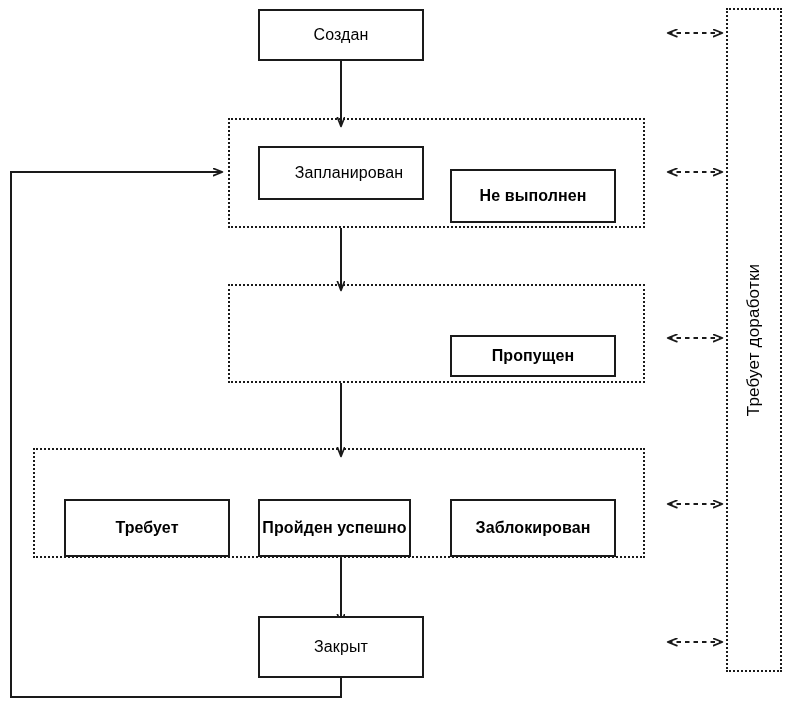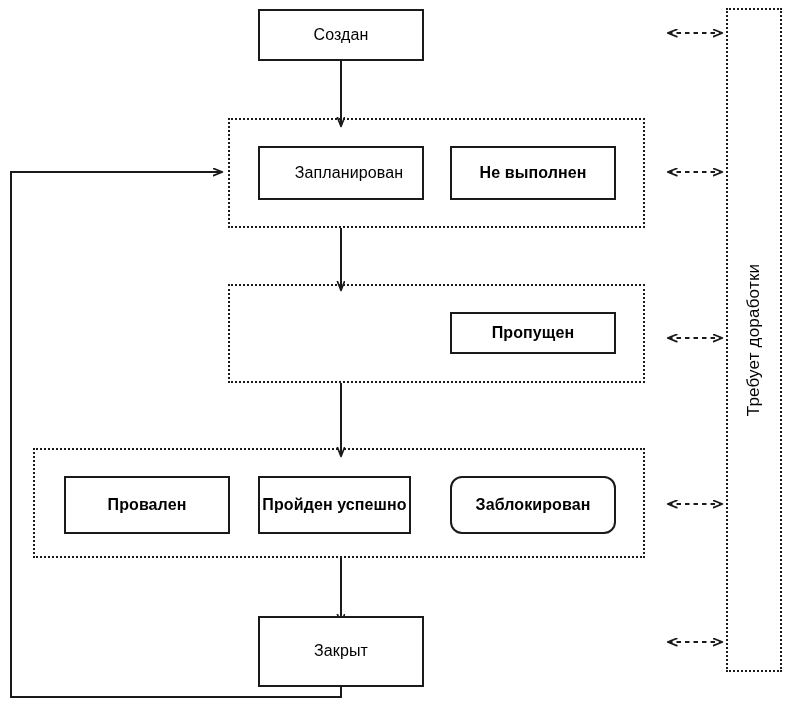--- a/index.html
+++ b/index.html
@@ -32,20 +32,21 @@
     align-items: center;
     justify-content: center;
     text-align: center;
     font-size: 16px;
     line-height: 1.28;
     color: #000000;
     letter-spacing: 0.1px;
   }
   .state-box.bold {
     font-weight: bold;
+    margin-top: 23px;
   }
   .group-box {
     position: absolute;
     box-sizing: border-box;
     border: 2px dotted #1a1a1a;
     background: transparent;
   }
   .rework-box {
     position: absolute;
     box-sizing: border-box;
@@ -112,31 +113,31 @@
   <div class="state-box bold" style="left:450px; top:146px; width:166px; height:54px;">
     <span>Не выполнен</span>
   </div>
 
 
   <div class="state-box bold" style="left:450px; top:312px; width:166px; height:42px;">
     <span>Пропущен</span>
   </div>
 
   <div class="state-box bold" style="left:64px; top:476px; width:166px; height:58px;">
-    <span>Провален</span>
+    <span>Требует</span>
   </div>
 
   <div class="state-box bold" style="left:258px; top:476px; width:153px; height:58px;">
     <span>Пройден успешно</span>
   </div>
 
-  <div class="state-box bold" style="left:450px; top:476px; width:166px; height:58px;border-radius:12px;">
+  <div class="state-box bold" style="left:450px; top:476px; width:166px; height:58px;">
     <span>Заблокирован</span>
   </div>
 
-  <div class="state-box" style="left:258px; top:616px; width:166px; height:71px;">
+  <div class="state-box" style="left:258px; top:616px; width:166px; height:62px;">
     <span>Закрыт</span>
   </div>
 
   <div class="rework-box" style="left:726px; top:8px; width:56px; height:664px;"></div>
   <div class="rework-label" style="left:754px; top:340px;">Требует доработки</div>
 
 </div>
 
 </body></html>

